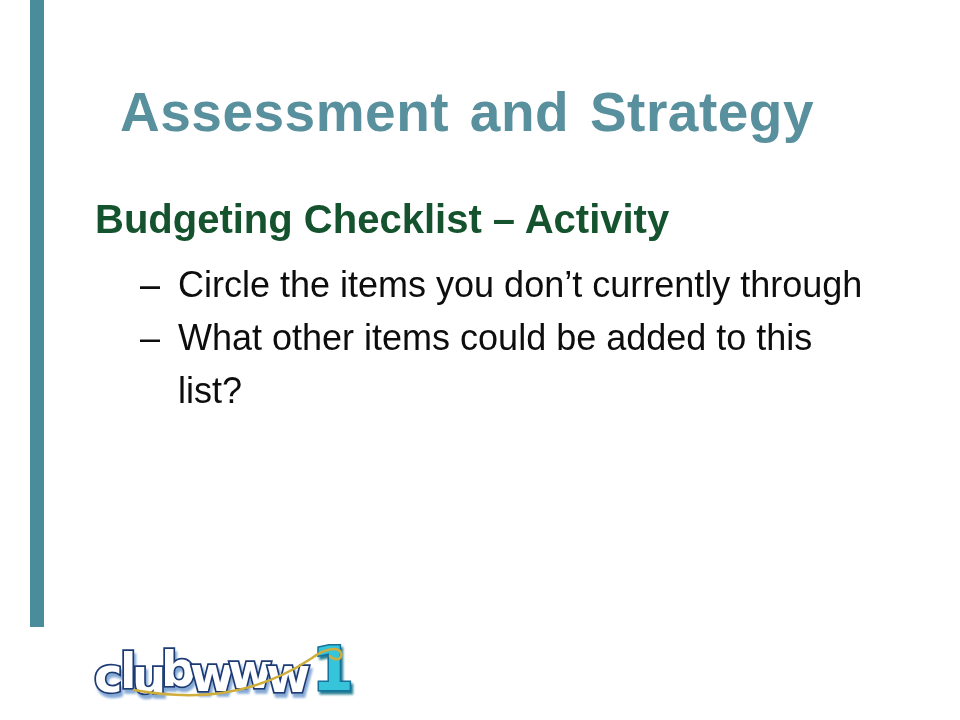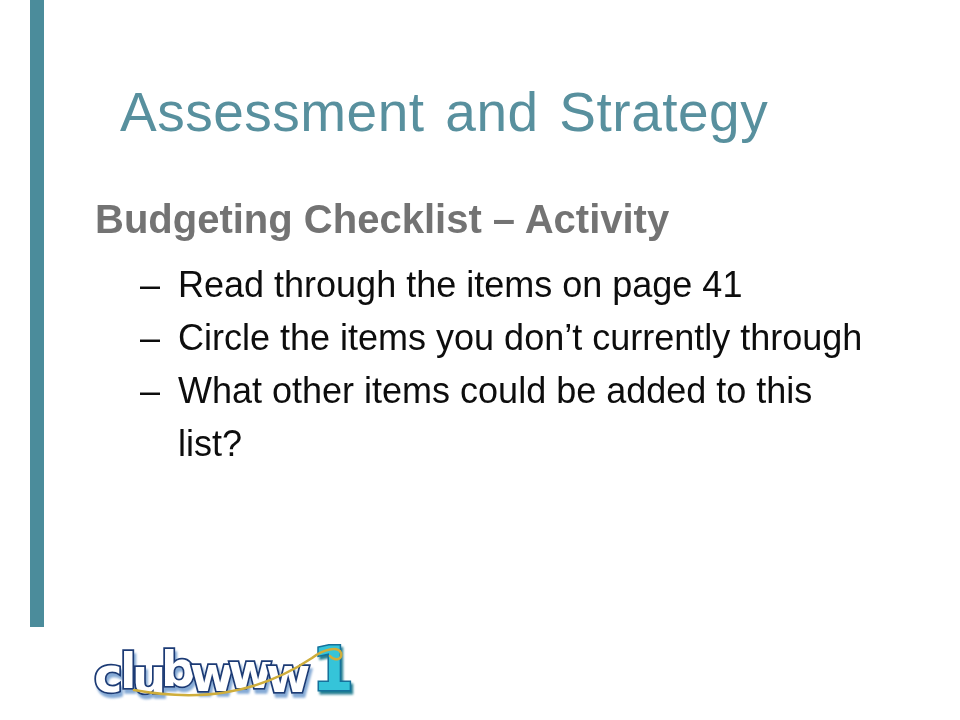--- a/index.html
+++ b/index.html
@@ -14,35 +14,35 @@
     position:absolute;
     left:30px;top:0;
     width:14px;height:627px;
     background:#4b8c9b;
   }
   .title{
     position:absolute;
     left:120px;top:79px;
     margin:0;
     font-size:55px;
-    font-weight:normal;
+    font-weight:bold;
     line-height:1.2;
     letter-spacing:0.5px;
     word-spacing:5px;
     color:#58909e;
     white-space:nowrap;
   }
   .heading{
     position:absolute;
     left:95px;top:195px;
     margin:0;
     font-size:40px;
     font-weight:bold;
     line-height:48px;
-    color:#737373;
+    color:#14532d;
     white-space:nowrap;
   }
   .bullets{
     position:absolute;
     left:140px;top:258px;
     width:735px;
     margin:0;padding:0;
     list-style:none;
     font-size:36px;
     line-height:53px;
@@ -94,21 +94,20 @@
 
   <div class="accent-bar"></div>
 
   <h1 class="title">Assessment and Strategy</h1>
 
   <h2 class="heading">Budgeting Checklist – Activity</h2>
 
   <ul class="bullets">
     <li>
       <span class="dash">–</span>
-      <span>Read through the items on page 41</span>
     </li>
     <li>
       <span class="dash">–</span>
       <span>Circle the items you don’t currently through</span>
     </li>
     <li>
       <span class="dash">–</span>
       <span>What other items could be added to this list?</span>
     </li>
   </ul>

